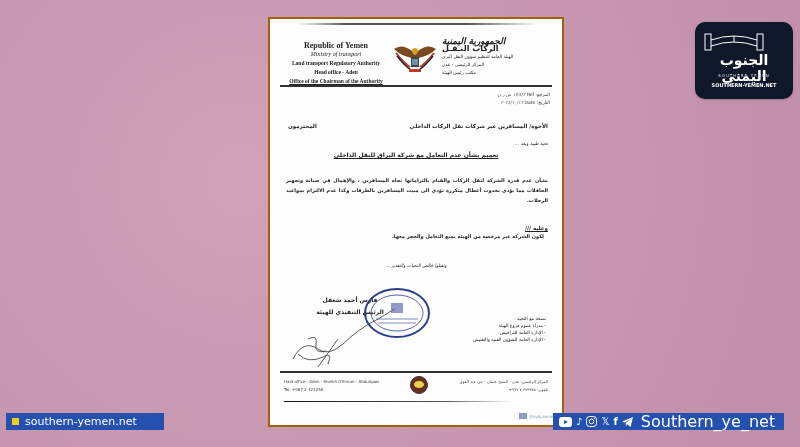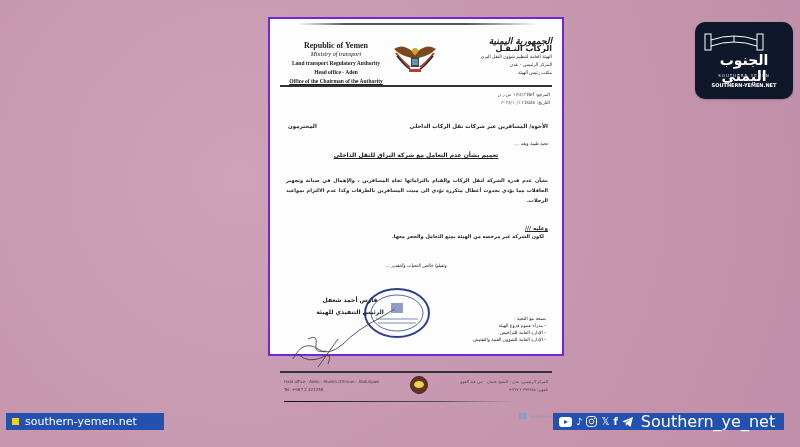--- a/index.html
+++ b/index.html
@@ -1,32 +1,32 @@
 <!DOCTYPE html>
 <html><head>
 <meta charset="utf-8">
 <style>
   html,body{margin:0;padding:0;}
   body{width:800px;height:447px;overflow:hidden;position:relative;
     background:#c99ab2;font-family:"DejaVu Sans",sans-serif;}
   .bg-tex{position:absolute;inset:0;
     background:radial-gradient(circle at 30% 40%,#cfa2b8 0,#c596ae 60%,#c08fa9 100%);}
-  .frame{position:absolute;left:268px;top:17px;width:296px;height:339px;
-    background:#fdfdfd;border:2px solid #6d28d9;box-sizing:border-box;}
+  .frame{position:absolute;left:268px;top:17px;width:296px;height:410px;
+    background:#fdfdfd;border:2px solid #a16207;box-sizing:border-box;}
   .doc{position:absolute;inset:0;font-family:"DejaVu Sans",sans-serif;color:#222;}
   .topline{position:absolute;left:28px;top:4px;width:240px;height:2px;
     background:linear-gradient(90deg,transparent,#555 20%,#555 70%,#aaa 85%,transparent);}
   .hdr-en{position:absolute;left:10px;top:22px;width:112px;text-align:center;
     font-family:"Liberation Serif",serif;line-height:9px;}
   .hdr-en .t1{font-size:8px;font-weight:bold;}
   .hdr-en .t2{font-size:6px;font-style:italic;}
   .hdr-en .t3,.hdr-en .t4,.hdr-en .t5{font-size:5.5px;font-weight:bold;}
   .hdr-en .t5{text-decoration:underline;}
   .emblem{position:absolute;left:122px;top:22px;width:46px;height:36px;}
-  .hdr-ar{position:absolute;right:10px;top:18px;width:110px;text-align:right;
+  .hdr-ar{position:absolute;right:10px;top:18px;width:110px;text-align:left;
     direction:rtl;line-height:8px;}
   .hdr-ar .a1{font-size:9px;font-weight:bold;font-style:italic;}
   .hdr-ar .a2{font-size:8px;font-weight:bold;}
   .hdr-ar .a3,.hdr-ar .a4,.hdr-ar .a5{font-size:4.5px;}
   .rule{position:absolute;left:10px;right:10px;top:66px;height:2px;background:#333;}
   .ref{position:absolute;right:12px;top:72px;direction:rtl;font-size:4.5px;line-height:8px;color:#333;text-align:right;}
   .ref .hand{color:#555;font-style:italic;}
   .addressee{position:absolute;right:14px;top:104px;direction:rtl;font-size:5.5px;font-weight:bold;width:260px;}
   .addressee .right{float:right;}
   .addressee .left{float:left;}

